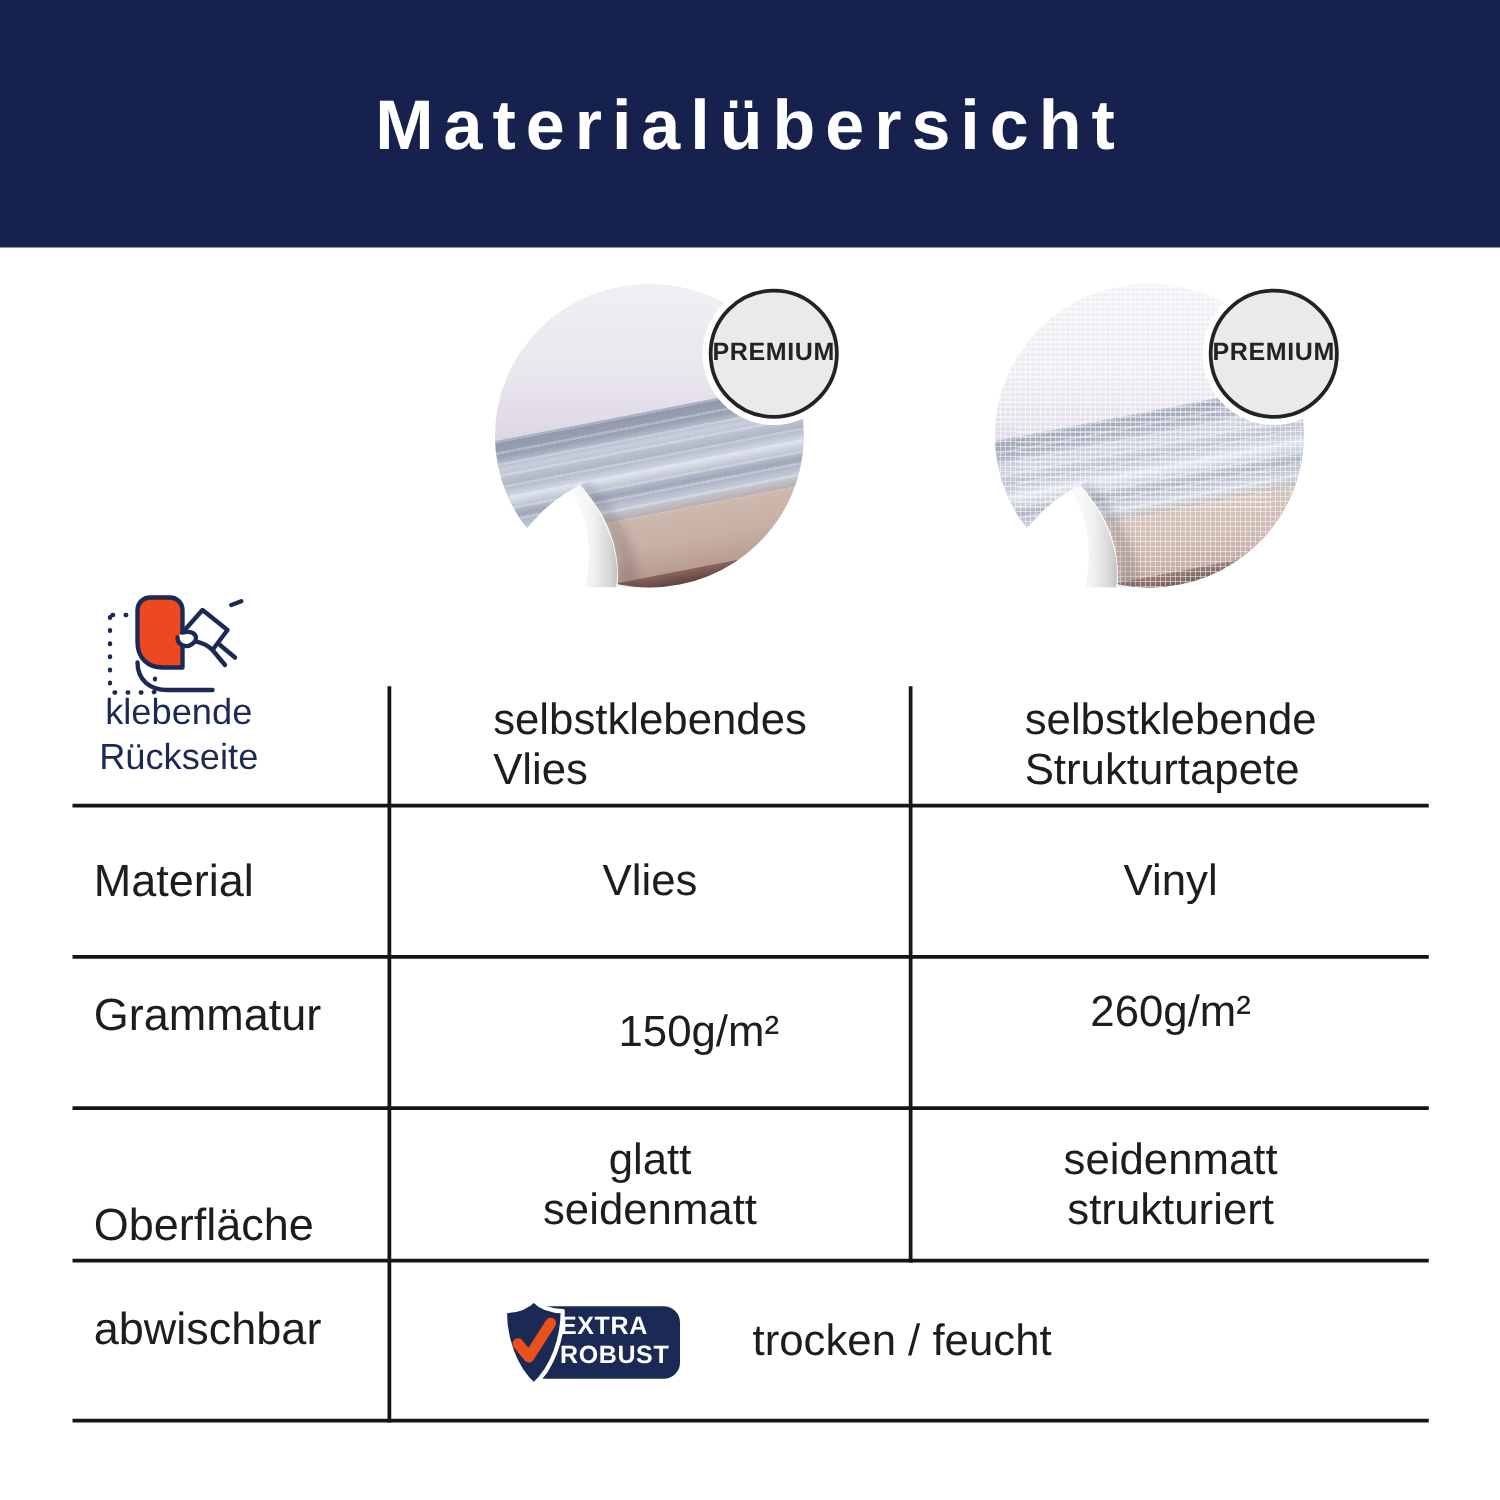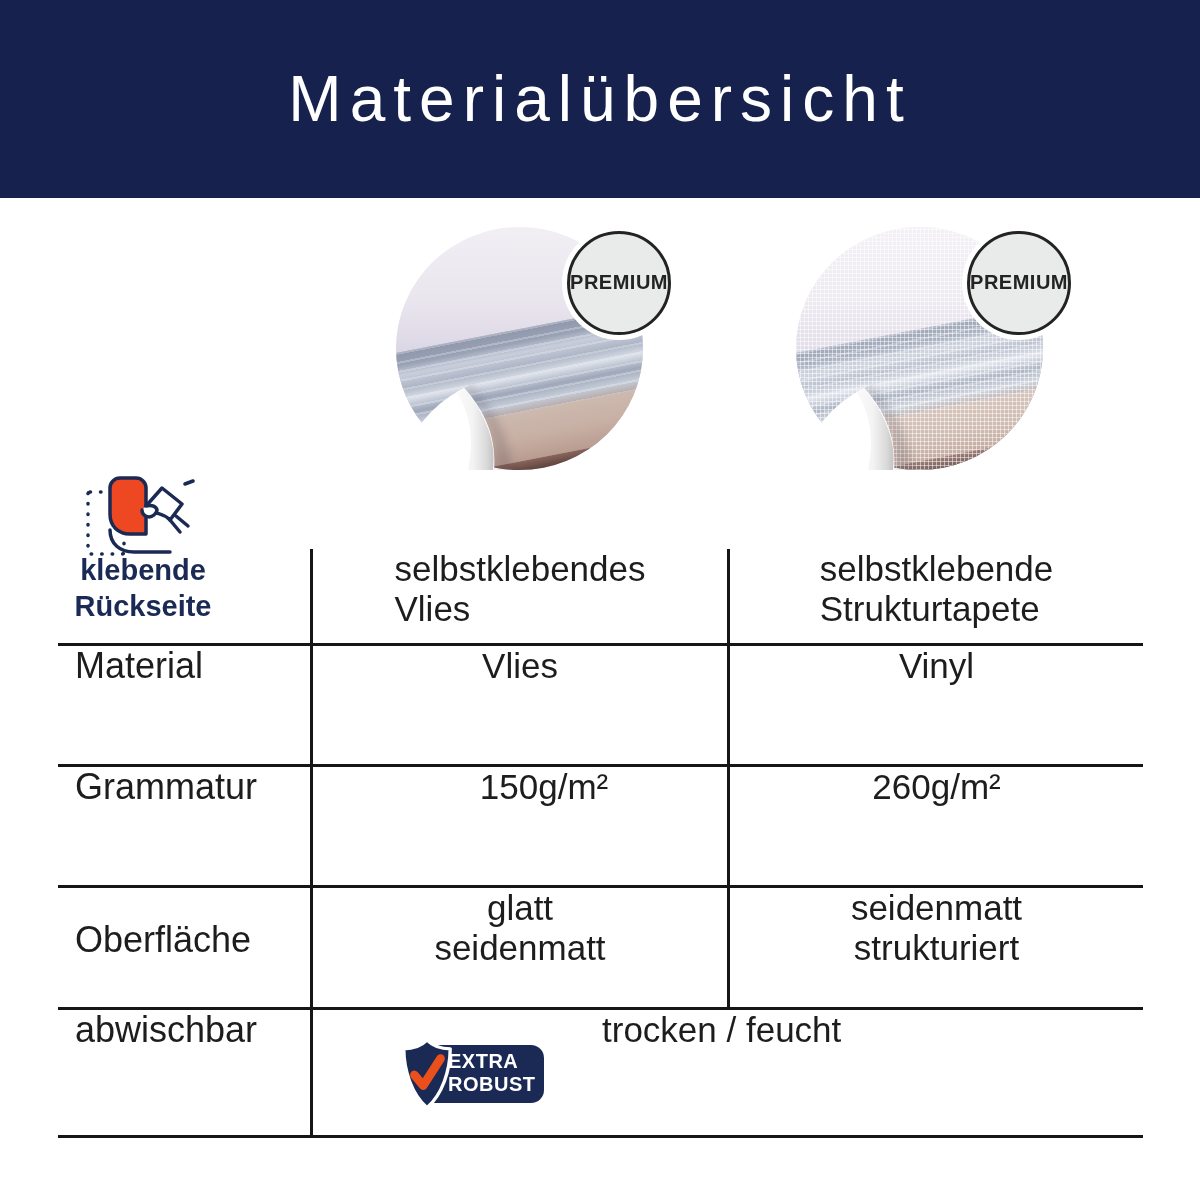--- a/index.html
+++ b/index.html
@@ -17,21 +17,21 @@
   body{
     position:relative;width:1200px;height:1200px;background:#ffffff;
     font-family:"Liberation Sans","DejaVu Sans",sans-serif;color:var(--text);
     overflow:hidden;
   }
   .abs{position:absolute;}
 
   
   .header{left:0;top:0;width:1200px;height:198px;background:var(--navy);
     display:flex;align-items:center;justify-content:center;}
-  .header h1{color:#ffffff;font-size:64px;font-weight:400;letter-spacing:8px;white-space:nowrap;}
+  .header h1{color:#ffffff;font-size:56px;font-weight:700;letter-spacing:8px;white-space:nowrap;}
 
   
   .product{width:247px;height:243px;}
   .photo{position:absolute;inset:0;border-radius:50%;overflow:hidden;background:
     linear-gradient(180deg,#f1eef4 0%,#eae6ee 30%,#ded9e6 48%,#d2cfde 58%,#cbc9d8 100%);}
   .landscape{position:absolute;left:-30%;top:42%;width:160%;height:130%;
     transform:rotate(-11deg);transform-origin:50% 0;}
   .band{position:absolute;left:0;width:100%;}
   .sea{top:0;height:26%;background:
     linear-gradient(180deg,#8e97ab 0%,#9aa3b6 16%,#c8cedb 28%,#aeb6c6 44%,#dadfe8 58%,#9fa8ba 74%,#c5ccd8 88%,#b7abaa 100%);}
@@ -52,30 +52,30 @@
   
   .premium{width:104px;height:104px;border-radius:50%;background:var(--premium-bg);
     border:3px solid var(--premium-ink);box-shadow:0 0 0 5px #ffffff;
     display:flex;flex-direction:row;align-items:center;}
   .premium svg{margin-top:10px;}
   .premium .plabel{font-size:20px;font-weight:700;letter-spacing:.5px;color:var(--premium-ink);margin-top:-2px;}
 
   
   .hline{height:3px;background:var(--line);left:58px;width:1085px;}
   .vline{width:3px;background:var(--line);}
-  .cell{display:flex;align-items:flex-start;font-size:35px;color:var(--text);line-height:40px;}
+  .cell{display:flex;align-items:center;font-size:35px;color:var(--text);line-height:40px;}
   .cell.center{justify-content:center;text-align:center;}
   .cell.block-left{justify-content:center;}
   .cell.block-left span{text-align:left;}
   .multiline{white-space:pre-line;}
   .rowlabel{left:75px;width:235px;justify-content:flex-start;font-size:36px;}
 
   
   .backside-label{left:58px;top:552px;width:170px;text-align:center;
-    font-weight:700;font-size:29px;line-height:36px;color:var(--icon-navy);}
+    font-weight:400;font-size:29px;line-height:36px;color:var(--icon-navy);}
 
   
   .robust{left:398px;top:1036px;width:148px;height:76px;}
   .robust .plate{position:absolute;left:18px;top:9px;width:128px;height:58px;
     background:var(--icon-navy);border-radius:13px;}
   .robust .rtext{position:absolute;left:50px;top:14px;color:#fff;font-weight:700;
     font-size:20px;line-height:23px;letter-spacing:.5px;}
   .robust svg{position:absolute;left:0;top:0;}
 </style>
 </head>
@@ -205,21 +205,21 @@
 <div class="abs cell center" style="left:313px;top:646px;width:414px;height:118px;">
   <span>Vlies</span>
 </div>
 <div class="abs cell center" style="left:730px;top:646px;width:413px;height:118px;">
   <span>Vinyl</span>
 </div>
 
 <div class="abs cell rowlabel" style="top:767px;height:90px;">
   <span>Grammatur</span>
 </div>
-<div class="abs cell center" style="left:298px;top:767px;width:492px;height:118px;">
+<div class="abs cell center" style="left:313px;top:767px;width:492px;height:118px;">
   <span>150g/m²</span>
 </div>
 <div class="abs cell center" style="left:730px;top:767px;width:413px;height:86px;">
   <span>260g/m²</span>
 </div>
 
 <div class="abs cell rowlabel" style="top:920px;height:119px;">
   <span>Oberfläche</span>
 </div>
 <div class="abs cell center" style="left:313px;top:888px;width:414px;height:119px;">

